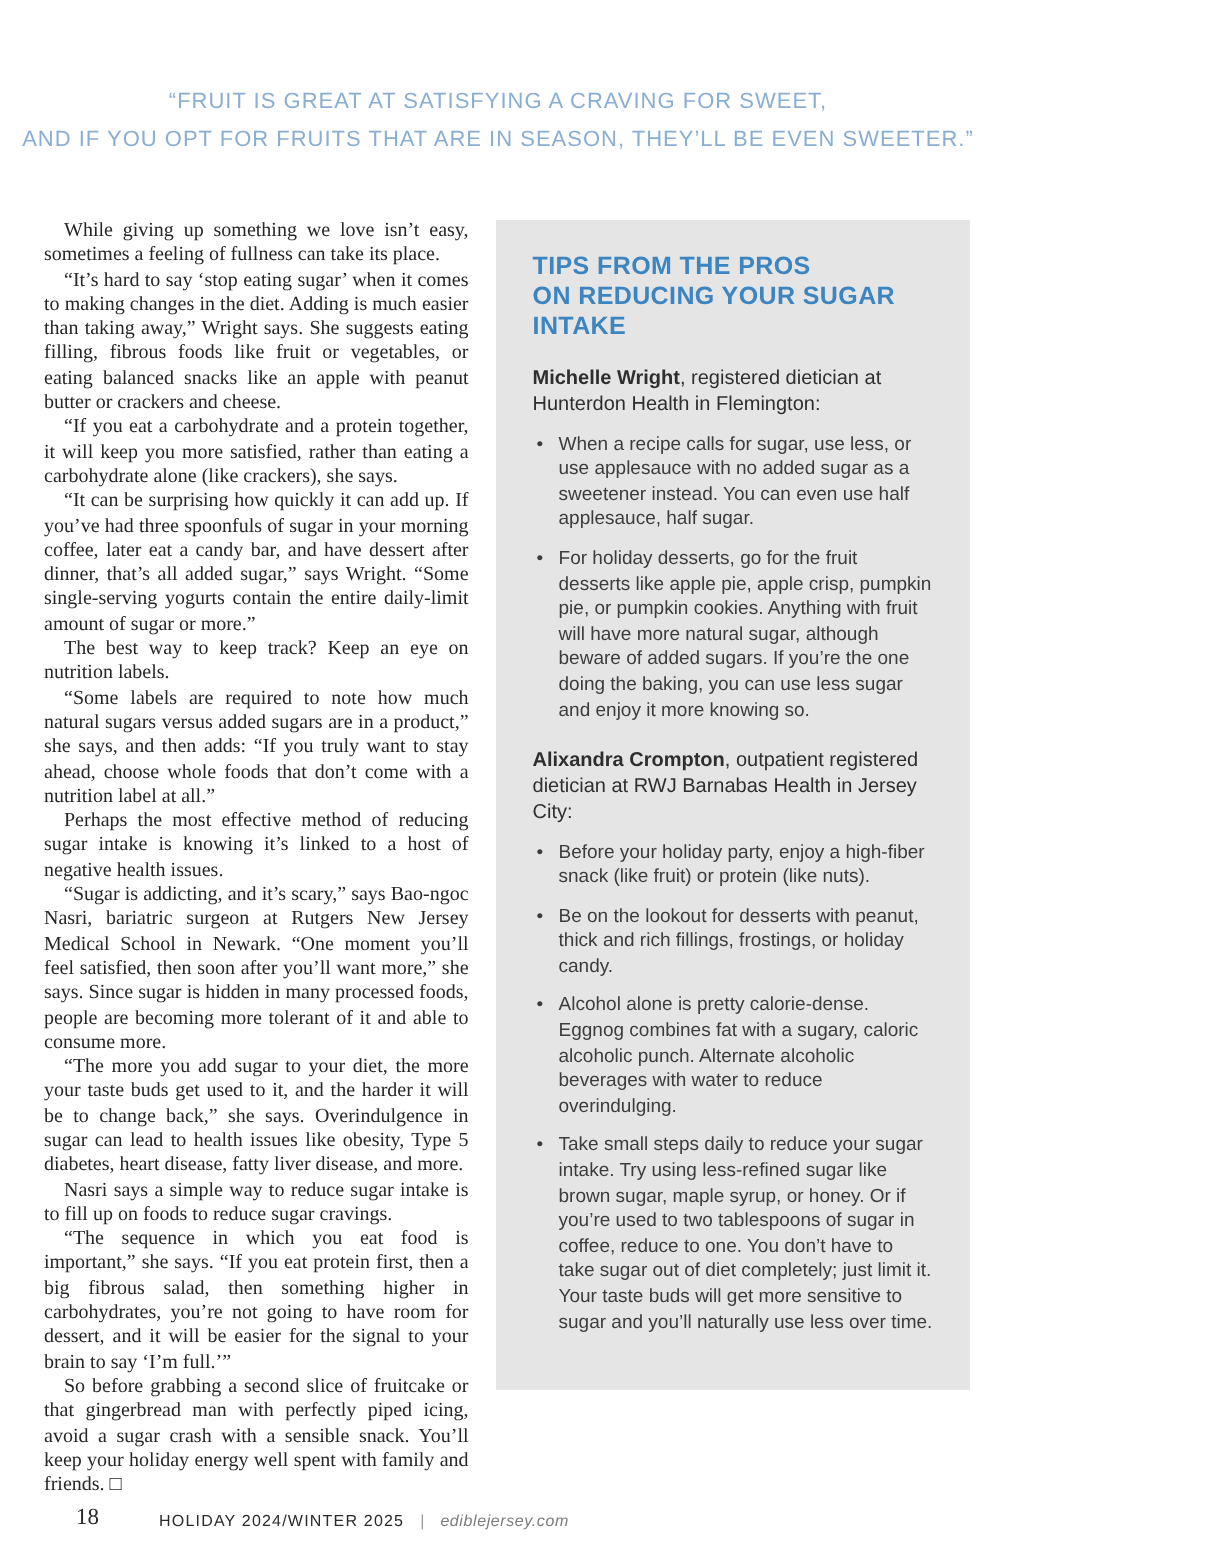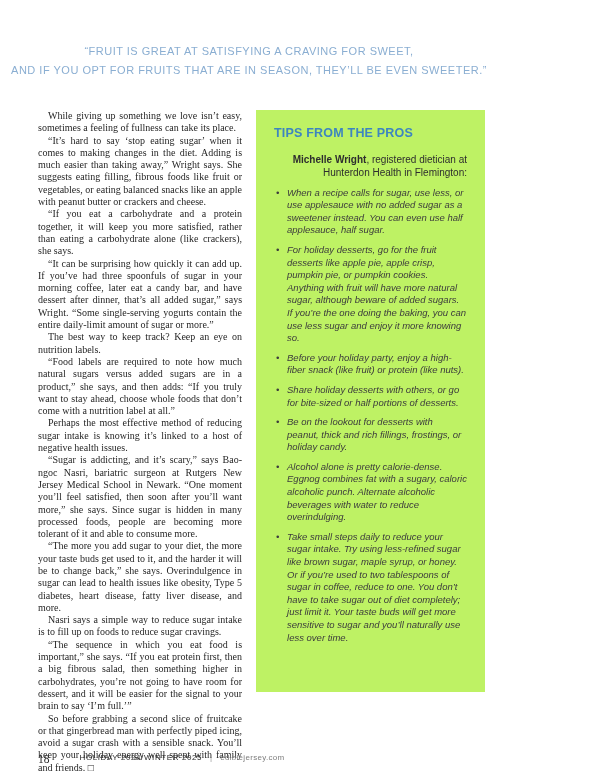--- a/index.html
+++ b/index.html
@@ -21,37 +21,37 @@
     font-size: 11px;
     letter-spacing: 0.5px;
     line-height: 19px;
     color: #8aaed2;
     font-weight: 400;
   }
   
   .content {
     position: absolute;
     top: 110px;
-    left: 38px;
+    left: 22px;
     right: 13px;
     display: flex;
     gap: 14px;
   }
   .article-col {
     width: 258px;
     font-size: 10px;
     line-height: 12.3px;
     text-align: justify;
     color: #262626;
   }
   .article-col p { text-indent: 10px; }
   
   .tips-box {
     width: 280px;
-    background: #bef264;
+    background: #e5e5e5;
     padding: 16px 18px 20px 18px;
     font-family: "Liberation Sans", sans-serif;
     color: #3a3a3a;
     align-self: flex-start;
     min-height: 582px;
   }
   .tips-title {
     font-size: 12.5px;
     line-height: 15px;
     font-weight: bold;
@@ -68,37 +68,36 @@
   }
   .s-head b { font-weight: bold; }
   .tips-box ul { list-style: none; }
   .tips-box li {
     position: relative;
     padding-left: 13px;
     font-size: 9.5px;
     line-height: 12.6px;
     margin-bottom: 7px;
     color: #3c3c3c;
-    font-style: italic;
   }
   .tips-box li::before {
     content: "\2022";
     position: absolute;
     left: 2px;
     top: 0;
     font-size: 9.5px;
     color: #3c3c3c;
   }
   
   .footer {
     position: absolute;
     left: 38px;
     bottom: 18px;
     display: flex;
-    align-items: flex-start;
+    align-items: flex-end;
     gap: 8px;
   }
   .pagenum {
     font-family: "Liberation Serif", serif;
     font-size: 11.5px;
     color: #2a2a2a;
     margin-right: 22px;
   }
   .issue {
     font-family: "Liberation Sans", sans-serif;
@@ -110,63 +109,65 @@
   .sep {
     font-family: "Liberation Sans", sans-serif;
     font-size: 8px;
     color: #9a9a9a;
   }
   .site {
     font-family: "Liberation Sans", sans-serif;
     font-size: 8px;
     letter-spacing: 0.3px;
     color: #7d7d7d;
+    font-style: italic;
   }
 </style>
 </head>
 <body>
 
 <div class="page">
 
   <div class="pull-quote">
     <div>“FRUIT IS GREAT AT SATISFYING A CRAVING FOR SWEET,</div>
     <div>AND IF YOU OPT FOR FRUITS THAT ARE IN SEASON, THEY’LL BE EVEN SWEETER.”</div>
   </div>
 
   <div class="content">
 
     <div class="article-col">
       <p>While giving up something we love isn’t easy, sometimes a feeling of fullness can take its place.</p>
       <p>“It’s hard to say ‘stop eating sugar’ when it comes to making changes in the diet. Adding is much easier than taking away,” Wright says. She suggests eating filling, fibrous foods like fruit or vegetables, or eating balanced snacks like an apple with peanut butter or crackers and cheese.</p>
       <p>“If you eat a carbohydrate and a protein together, it will keep you more satisfied, rather than eating a carbohydrate alone (like crackers), she says.</p>
       <p>“It can be surprising how quickly it can add up. If you’ve had three spoonfuls of sugar in your morning coffee, later eat a candy bar, and have dessert after dinner, that’s all added sugar,” says Wright. “Some single-serving yogurts contain the entire daily-limit amount of sugar or more.”</p>
       <p>The best way to keep track? Keep an eye on nutrition labels.</p>
-      <p>“Food labels are required to note how much natural sugars versus added sugars are in a product,” she says, and then adds: “If you truly want to stay ahead, choose whole foods that don’t come with a nutrition label at all.”</p>
+      <p>“Some labels are required to note how much natural sugars versus added sugars are in a product,” she says, and then adds: “If you truly want to stay ahead, choose whole foods that don’t come with a nutrition label at all.”</p>
       <p>Perhaps the most effective method of reducing sugar intake is knowing it’s linked to a host of negative health issues.</p>
       <p>“Sugar is addicting, and it’s scary,” says Bao-ngoc Nasri, bariatric surgeon at Rutgers New Jersey Medical School in Newark. “One moment you’ll feel satisfied, then soon after you’ll want more,” she says. Since sugar is hidden in many processed foods, people are becoming more tolerant of it and able to consume more.</p>
       <p>“The more you add sugar to your diet, the more your taste buds get used to it, and the harder it will be to change back,” she says. Overindulgence in sugar can lead to health issues like obesity, Type 5 diabetes, heart disease, fatty liver disease, and more.</p>
       <p>Nasri says a simple way to reduce sugar intake is to fill up on foods to reduce sugar cravings.</p>
       <p>“The sequence in which you eat food is important,” she says. “If you eat protein first, then a big fibrous salad, then something higher in carbohydrates, you’re not going to have room for dessert, and it will be easier for the signal to your brain to say ‘I’m full.’”</p>
       <p>So before grabbing a second slice of fruitcake or that gingerbread man with perfectly piped icing, avoid a sugar crash with a sensible snack. You’ll keep your holiday energy well spent with family and friends.  □</p>
     </div>
 
     <aside class="tips-box">
       <h2 class="tips-title">
         <span>TIPS FROM THE PROS</span><br>
+        <span>ON REDUCING YOUR SUGAR INTAKE</span>
       </h2>
 
-      <p class="s-head" style="margin-top:0;text-align:right;"><b>Michelle Wright</b><span>, registered dietician at Hunterdon Health in Flemington:</span></p>
+      <p class="s-head" style="margin-top:0;"><b>Michelle Wright</b><span>, registered dietician at Hunterdon Health in Flemington:</span></p>
       <ul>
         <li>When a recipe calls for sugar, use less, or use applesauce with no added sugar as a sweetener instead. You can even use half applesauce, half sugar.</li>
         <li>For holiday desserts, go for the fruit desserts like apple pie, apple crisp, pumpkin pie, or pumpkin cookies. Anything with fruit will have more natural sugar, although beware of added sugars. If you’re the one doing the baking, you can use less sugar and enjoy it more knowing so.</li>
       </ul>
 
+      <p class="s-head"><b>Alixandra Crompton</b><span>, outpatient registered dietician at RWJ Barnabas Health in Jersey City:</span></p>
       <ul>
         <li>Before your holiday party, enjoy a high-fiber snack (like fruit) or protein (like nuts).</li>
-        <li>Share holiday desserts with others, or go for bite-sized or half portions of desserts.</li>
         <li>Be on the lookout for desserts with peanut, thick and rich fillings, frostings, or holiday candy.</li>
         <li>Alcohol alone is pretty calorie-dense. Eggnog combines fat with a sugary, caloric alcoholic punch. Alternate alcoholic beverages with water to reduce overindulging.</li>
       </ul>
 
       <ul>
         <li>Take small steps daily to reduce your sugar intake. Try using less-refined sugar like brown sugar, maple syrup, or honey. Or if you’re used to two tablespoons of sugar in coffee, reduce to one. You don’t have to take sugar out of diet completely; just limit it. Your taste buds will get more sensitive to sugar and you’ll naturally use less over time.</li>
       </ul>
     </aside>
 
   </div>

